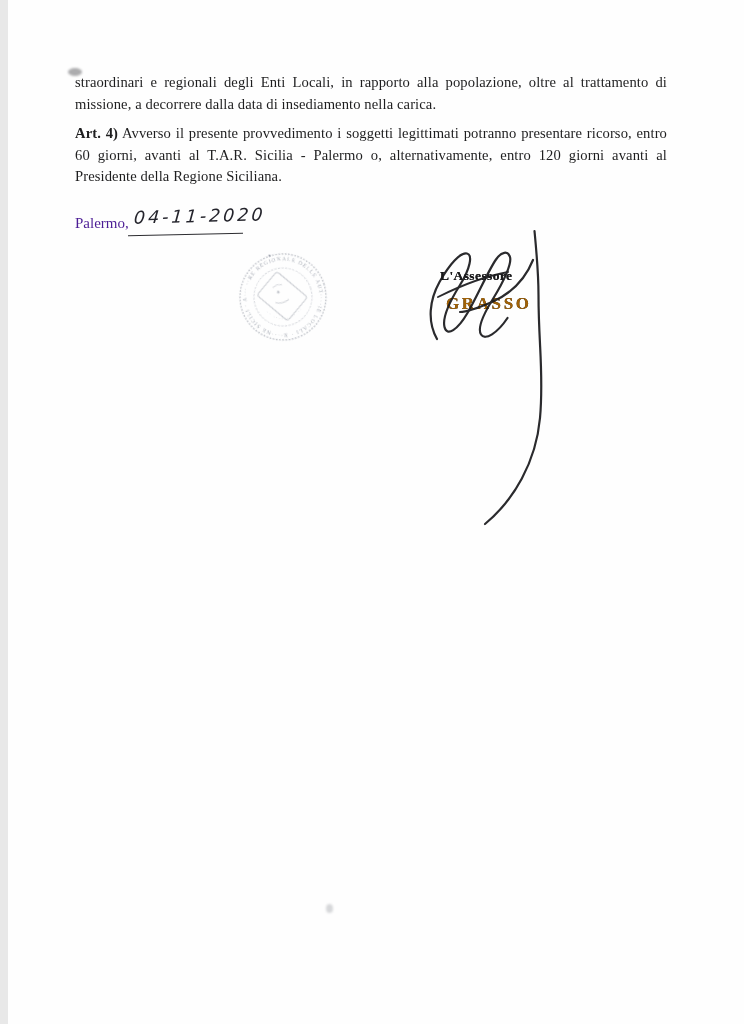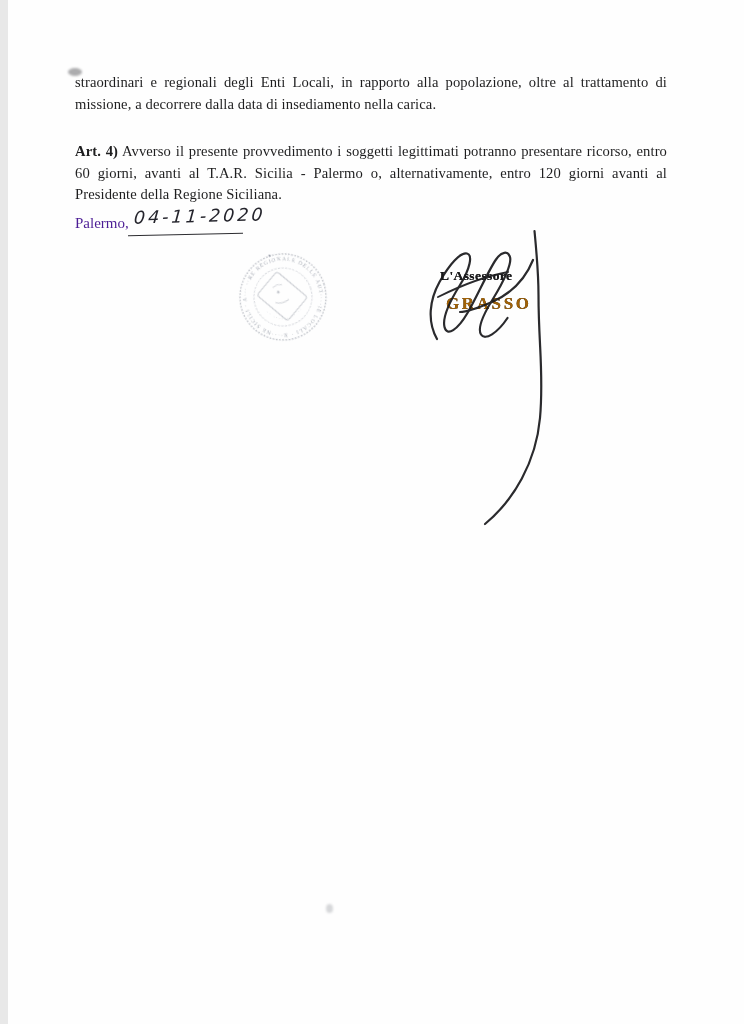--- a/index.html
+++ b/index.html
@@ -15,21 +15,21 @@
   .body-par{
     position:absolute;
     left:67px;width:592px;
     font-size:14.6px;
     line-height:21.5px;
     text-align:justify;
     letter-spacing:0.1px;
     color:#1e1e1f;
   }
   .par-top{top:72px;}
-  .par-art4{top:141px;}
+  .par-art4{top:123px;}
   .art-label{font-weight:700;}
   .dateline{
     position:absolute;left:67px;top:215px;
     font-size:15px;color:#4c1d95;
   }
   .hand-date{
     position:absolute;left:126px;top:206px;
     font-family:"DejaVu Sans", sans-serif;
     font-style:italic;
     font-size:17.5px;

